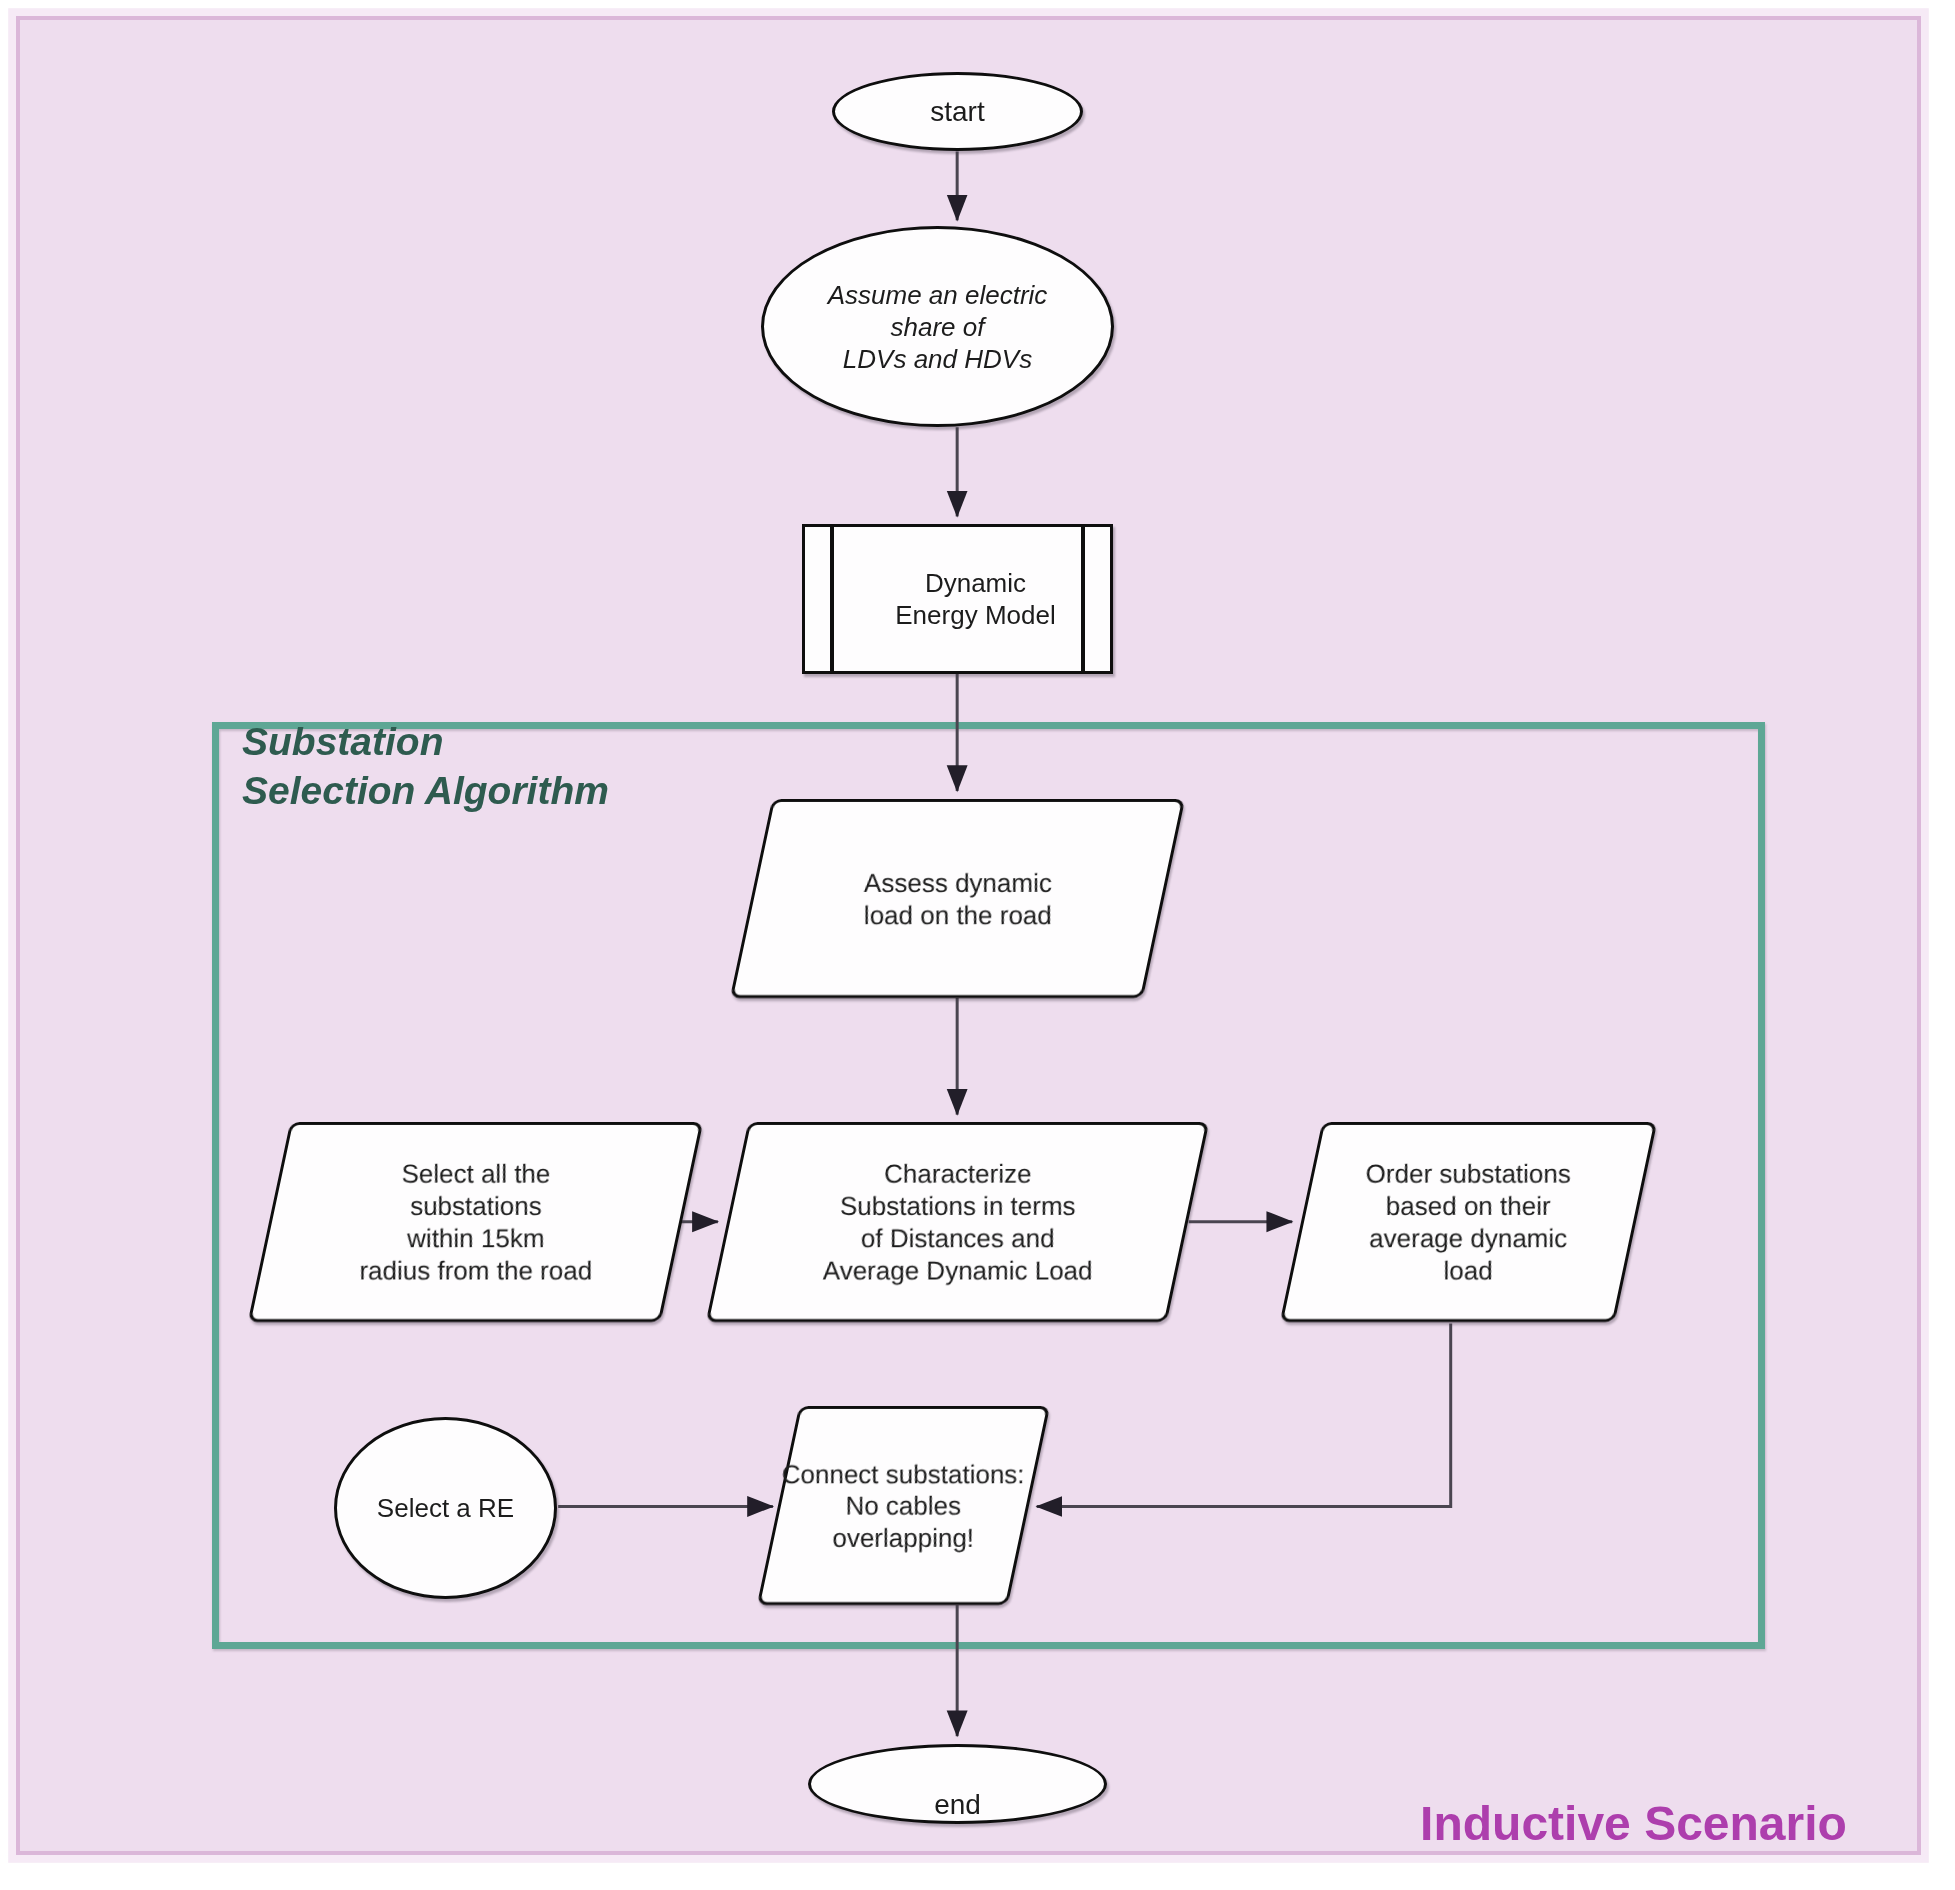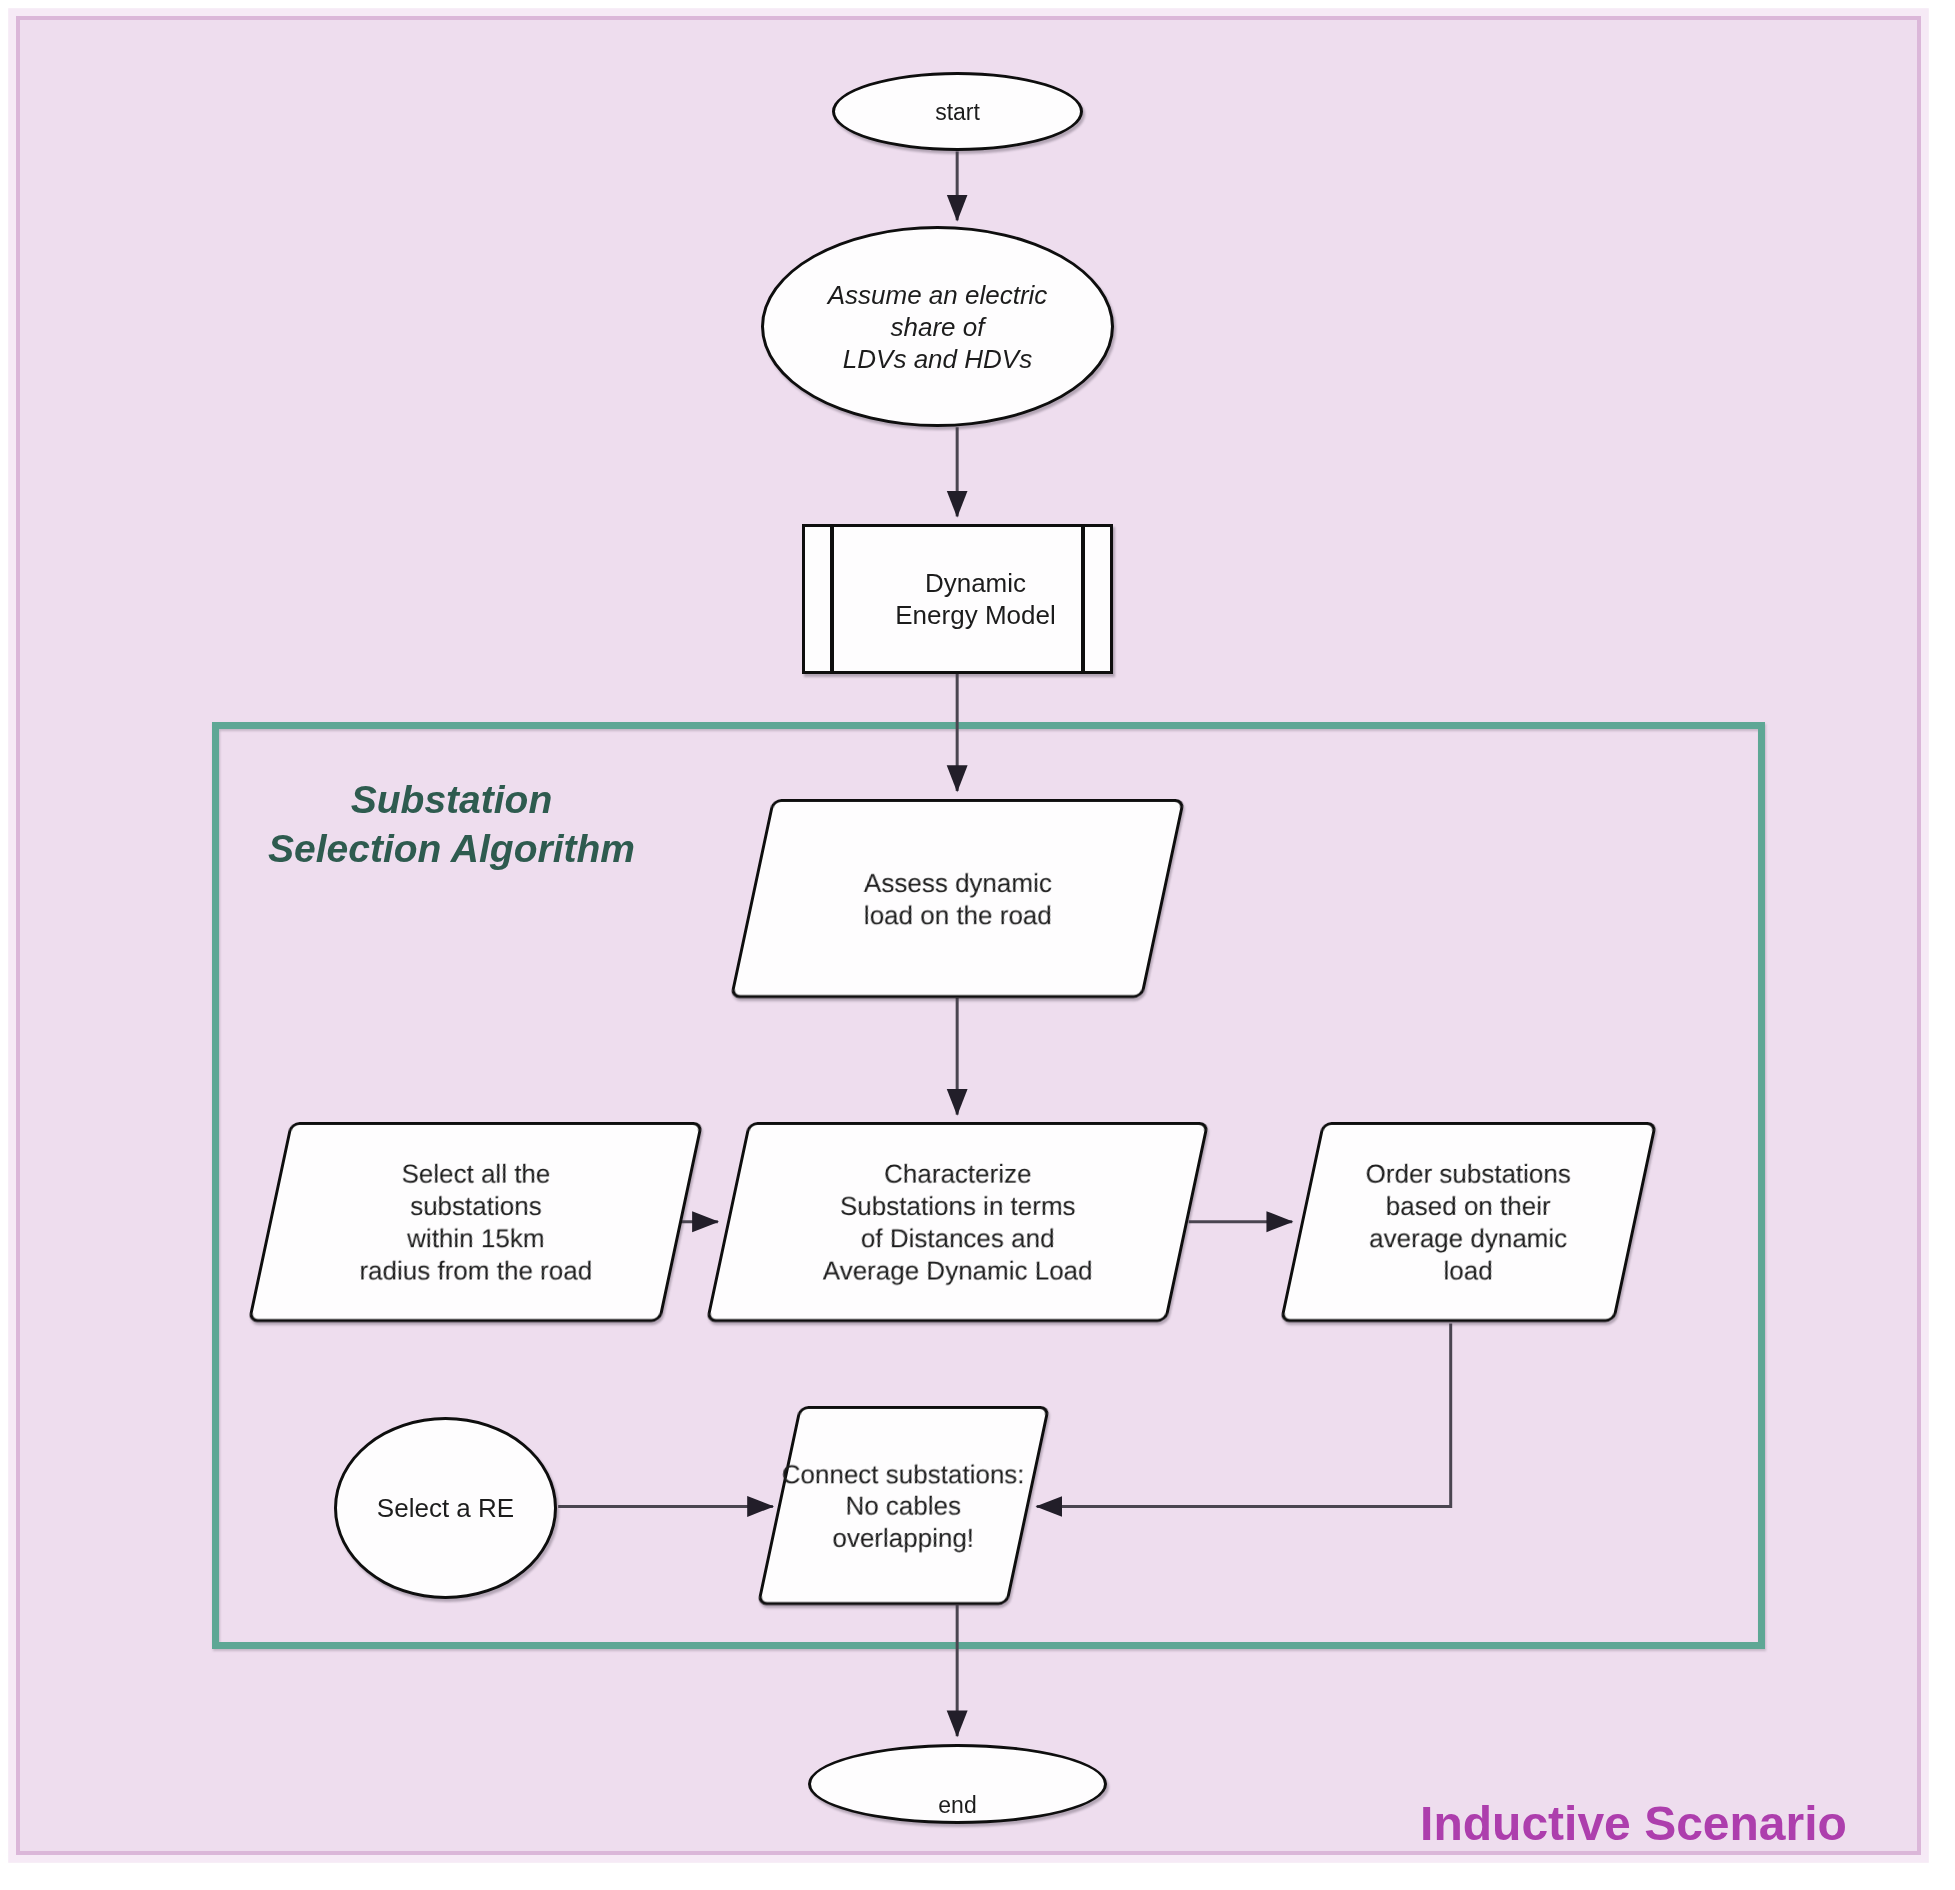--- a/index.html
+++ b/index.html
@@ -32,23 +32,23 @@
     width: 1553px; height: 927px;
     border: 7.8px solid #5ea795;
     box-sizing: border-box;
     background: transparent;
     filter: drop-shadow(1.8px 2.4px 1.2px rgba(80,70,85,0.25));
     z-index: 2;
   }
 
   #group-title {
     position: absolute;
-    left: 242px; top: 775px;
+    left: 242px; top: 717px;
     width: 419px;
-    text-align: center;
+    text-align: left;
     font-size: 39px;
     line-height: 49px;
     font-weight: bold;
     font-style: italic;
     color: #2e5b4f;
     z-index: 3;
   }
 
   #scenario-label {
     position: absolute;
@@ -79,21 +79,21 @@
     justify-content: center;
     text-align: center;
     font-size: 26px;
     line-height: 32px;
     filter: drop-shadow(2.4px 3px 1.2px rgba(70,60,75,0.35));
     z-index: 5;
   }
 
   .ellipse { border-radius: 50%; }
 
-  .terminator { font-size: 23px; }
+  .terminator { font-size: 28px; }
 
   .para {
     transform: skewX(-12deg);
     border-radius: 9.6px;
   }
   .para .label {
     position: absolute;
     left: -6%; top: 0;
     width: 112%; height: 100%;
     display: flex;

